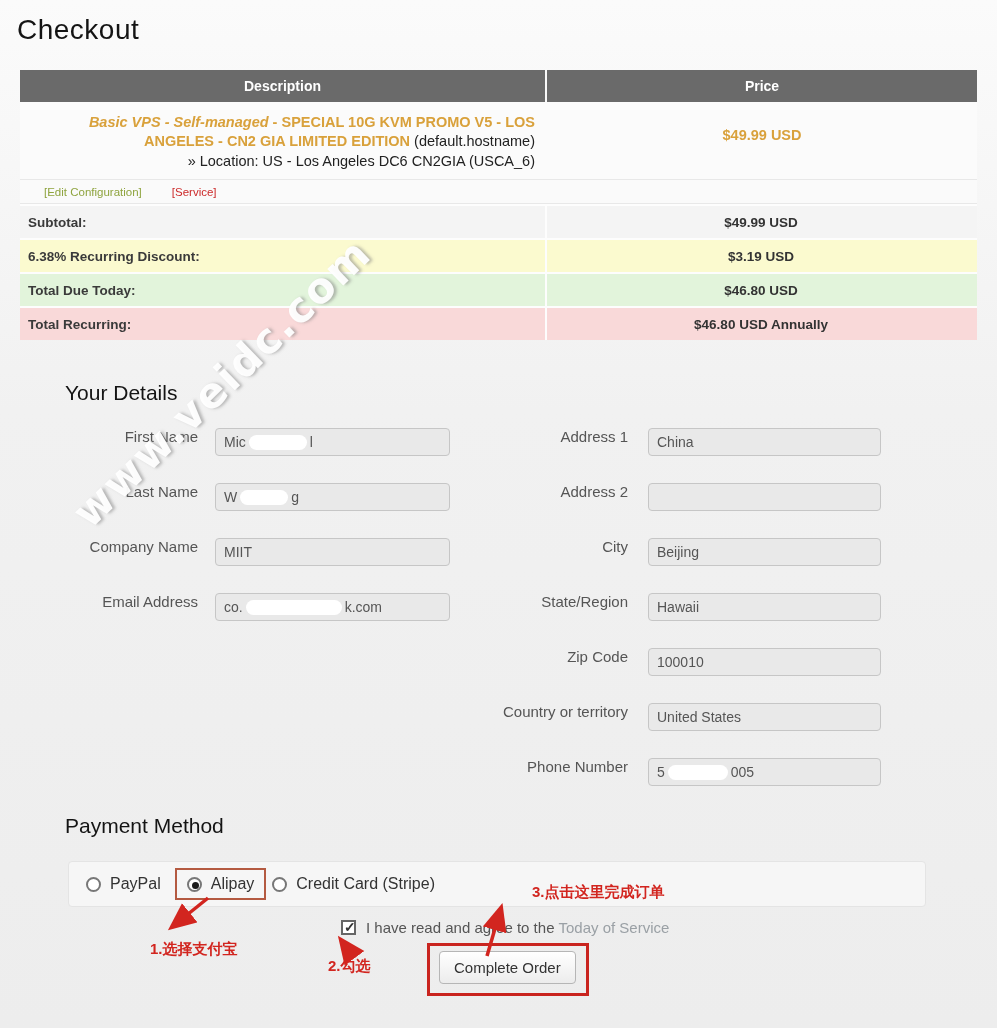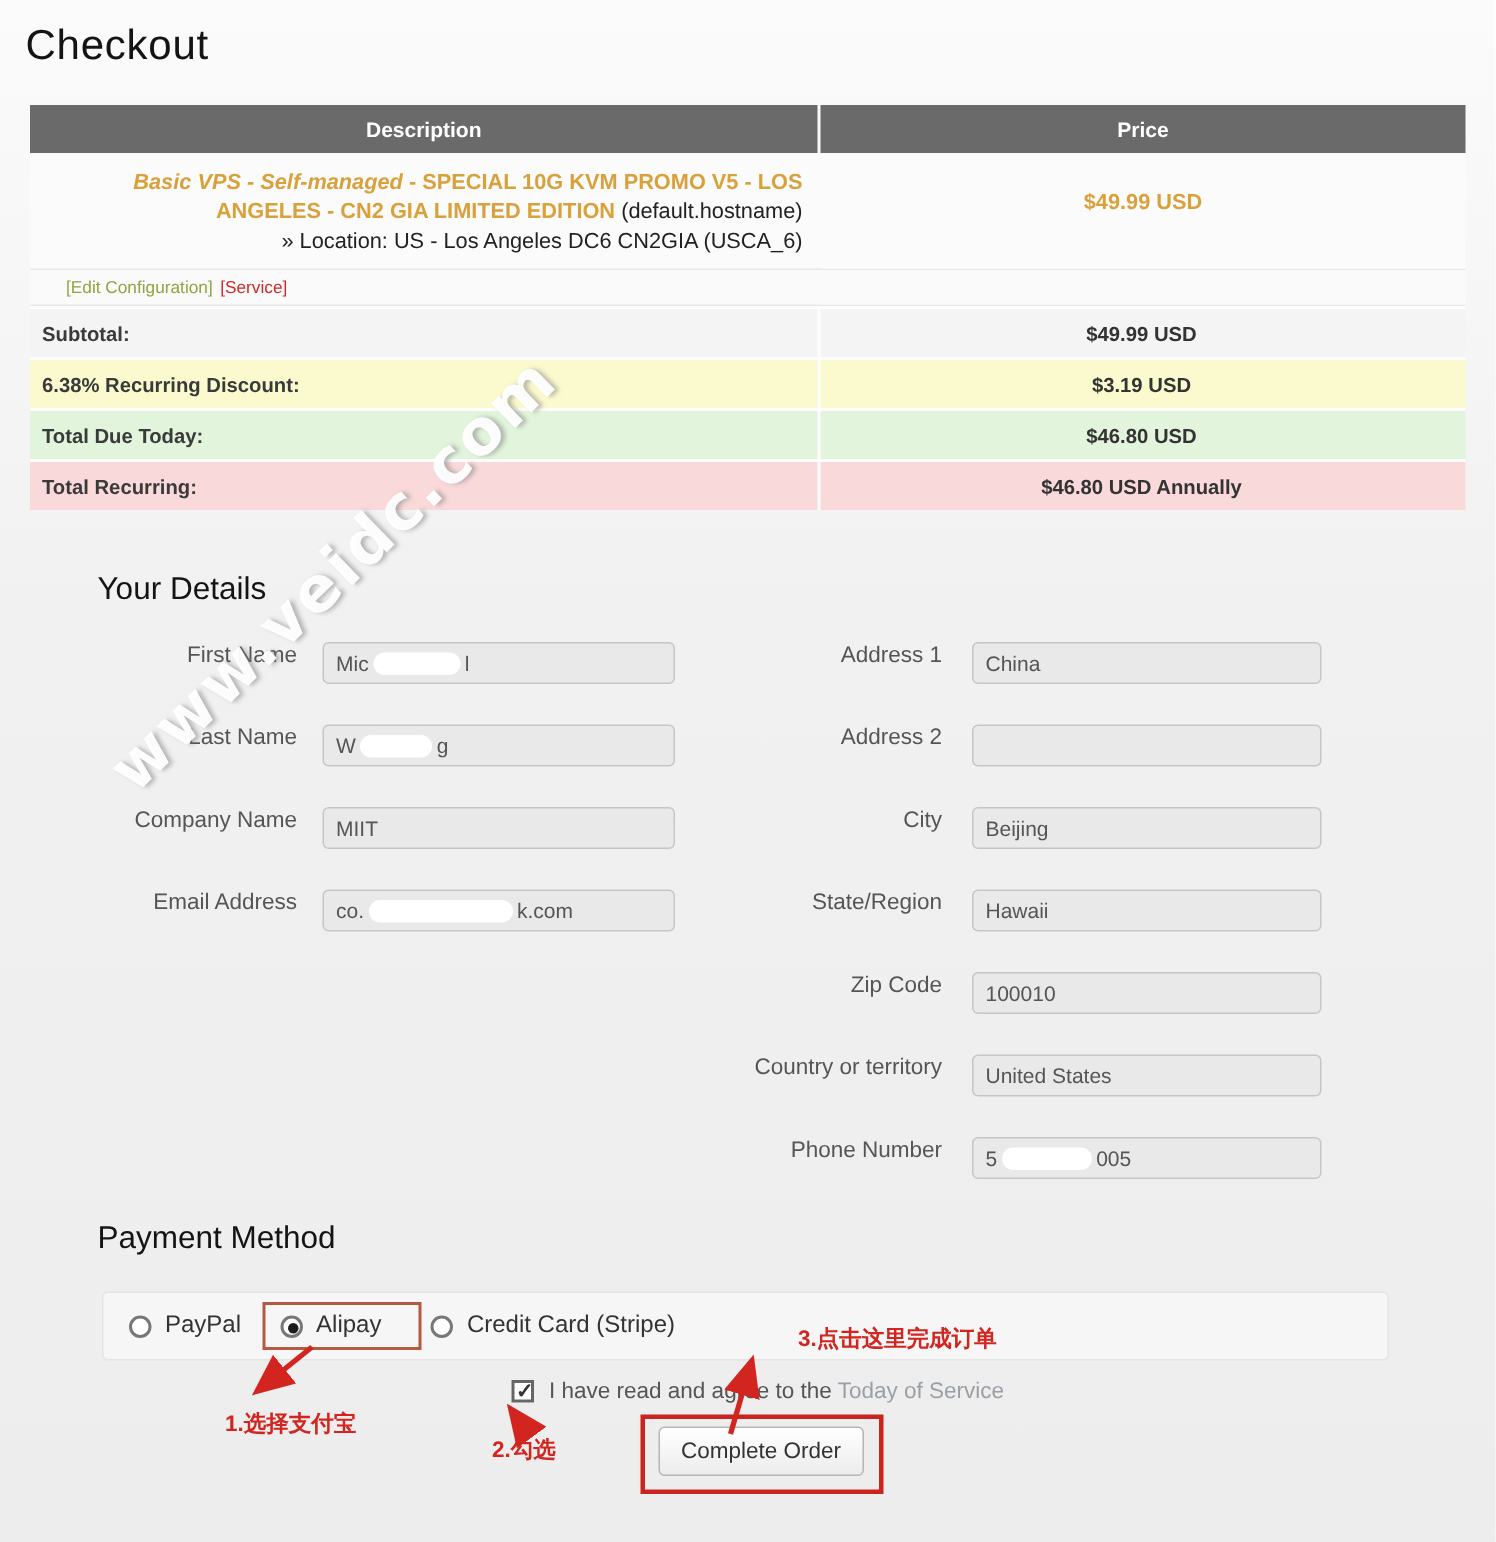--- a/index.html
+++ b/index.html
@@ -19,21 +19,21 @@
   .cell.desc { width:525px; }
   .cell.price { width:430px; margin-left:2px; display:flex; align-items:center; justify-content:center; }
   .product-row { background:#fbfbfb; min-height:70px; }
   .product-row .desc { padding:11px 10px 8px 8px; font-size:14.5px; line-height:19px; color:#222; display:block; }
   .gold { color:#d9a13b; font-weight:bold; }
   .gold.it { font-style:italic; }
   .host { color:#222; font-weight:normal; }
   .loc { margin-top:1px; }
   .product-row .price { font-weight:bold; color:#d9a13b; font-size:14.5px; align-items:flex-start; padding-top:25px; background:#fbfbfb; margin-left:2px; }
   .config-row { background:#fafafa; border-top:1px solid #e8e8e8; border-bottom:1px solid #e8e8e8; height:25px; }
-  .config-row .desc { padding-left:24px; font-size:11.5px; display:flex; align-items:center; }
+  .config-row .desc { padding-left:24px; font-size:11.5px; display:flex; align-items:center;gap:25px; }
   .config-row .price { background:#fafafa; }
   a.edit-link { color:#8fa43f; text-decoration:none; margin-right:5px; cursor:pointer; }
   a.remove-link { color:#cc2a2a; text-decoration:none; cursor:pointer; }
   .sumrow { height:34px; border-top:2px solid #fdfdfd; }
   .sumrow .desc { padding-left:8px; font-weight:bold; font-size:13.5px; color:#3a3a3a; display:flex; align-items:center; }
   .sumrow .price { font-weight:bold; font-size:13.5px; color:#333; border-left:2px solid #fdfdfd; margin-left:0; }
   .bg-sub { background:#f4f4f4; }
   .bg-disc { background:#fbfacf; }
   .bg-due { background:#e2f4db; }
   .bg-rec { background:#f9d9d9; }
@@ -51,21 +51,21 @@
   .blob { display:inline-block; background:#fff; border-radius:8px; height:15px; margin:0 3px; }
   .blob.w58 { width:58px; } .blob.w48 { width:48px; } .blob.w96 { width:96px; } .blob.w60 { width:60px; }
 
   
   .pay-box { position:absolute; left:68px; top:861px; width:858px; height:46px; background:#f6f6f6;
              border:1px solid #e4e4e4; border-radius:4px; display:flex; align-items:center; padding-left:17px; }
   .pay-opt { display:flex; align-items:center; font-size:16px; color:#333; margin-right:14px; cursor:pointer; }
   .radio { width:15px; height:15px; border:2px solid #777; border-radius:50%; background:#fff; margin-right:9px; position:relative; flex:none; }
   .radio.checked::after { content:""; position:absolute; left:3px; top:3px; width:7px; height:7px; background:#1c1c1c; border-radius:50%; }
   .alipay-wrap { border:2px solid #b45a41; padding:5px 10px; margin-right:6px; display:flex; align-items:center; }
-  .alipay-wrap .pay-opt { margin-right:15px; }
+  .alipay-wrap .pay-opt { margin-right:0; }
 
   .terms-row { position:absolute; left:341px; top:919px; display:flex; align-items:center; font-size:15px; color:#555; }
   .checkbox { width:15px; height:15px; border:2px solid #666; background:#fff; margin-right:10px; position:relative; flex:none; cursor:pointer; }
   .checkbox::after { content:"\2713"; position:absolute; left:1px; top:-3px; font-size:14px; color:#333; font-weight:bold; }
   a.terms-link { color:#9aa0a5; text-decoration:none; margin-left:4px; cursor:pointer; }
 
   .btn-anno-box { position:absolute; left:427px; top:943px; width:162px; height:53px; border:3px solid #c9241f; }
   .complete-btn { position:absolute; left:439px; top:951px; padding:7px 14px; background:linear-gradient(#ffffff,#ececec);
                   border:1px solid #b6b6b6; border-radius:4px; font-size:15px; color:#333; cursor:pointer;
                   font-family:"Liberation Sans", sans-serif; }

